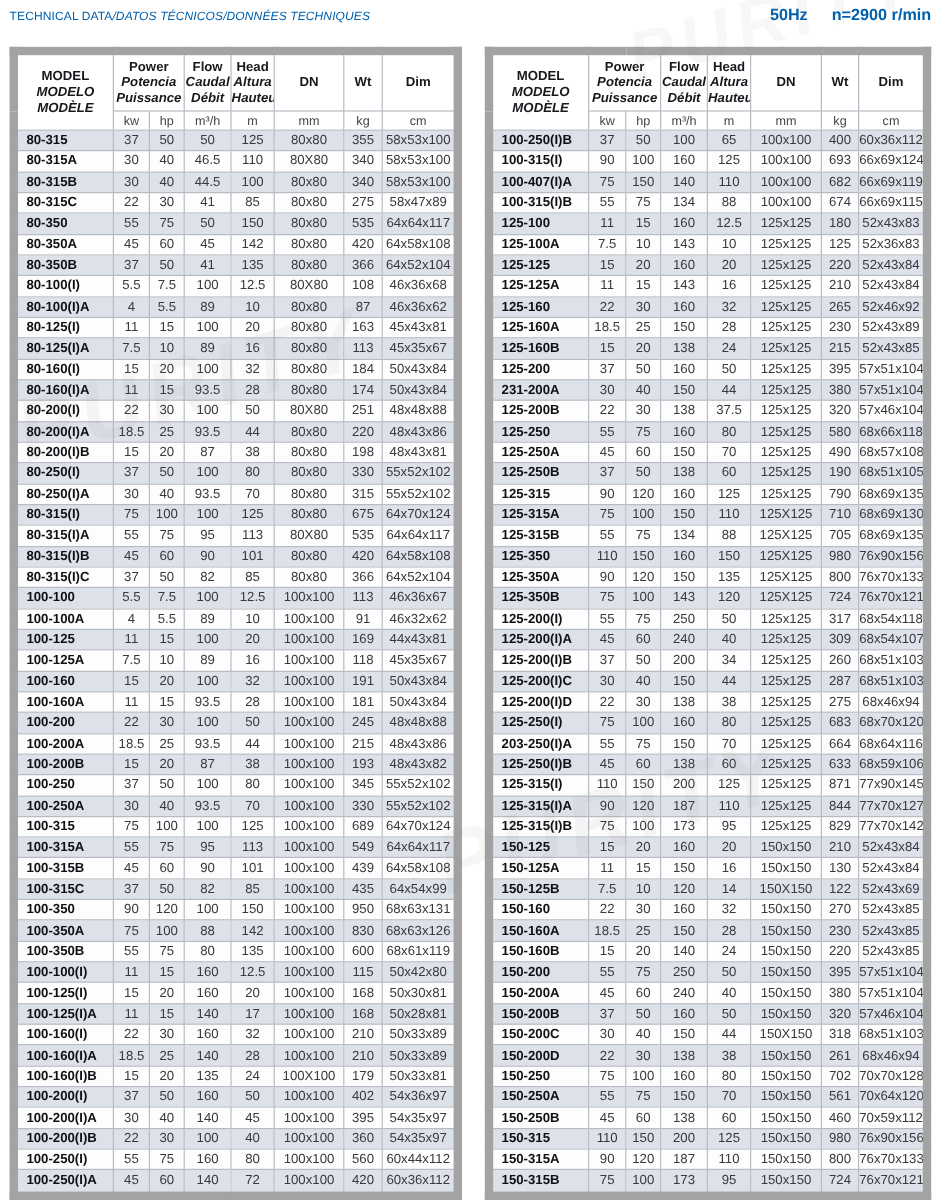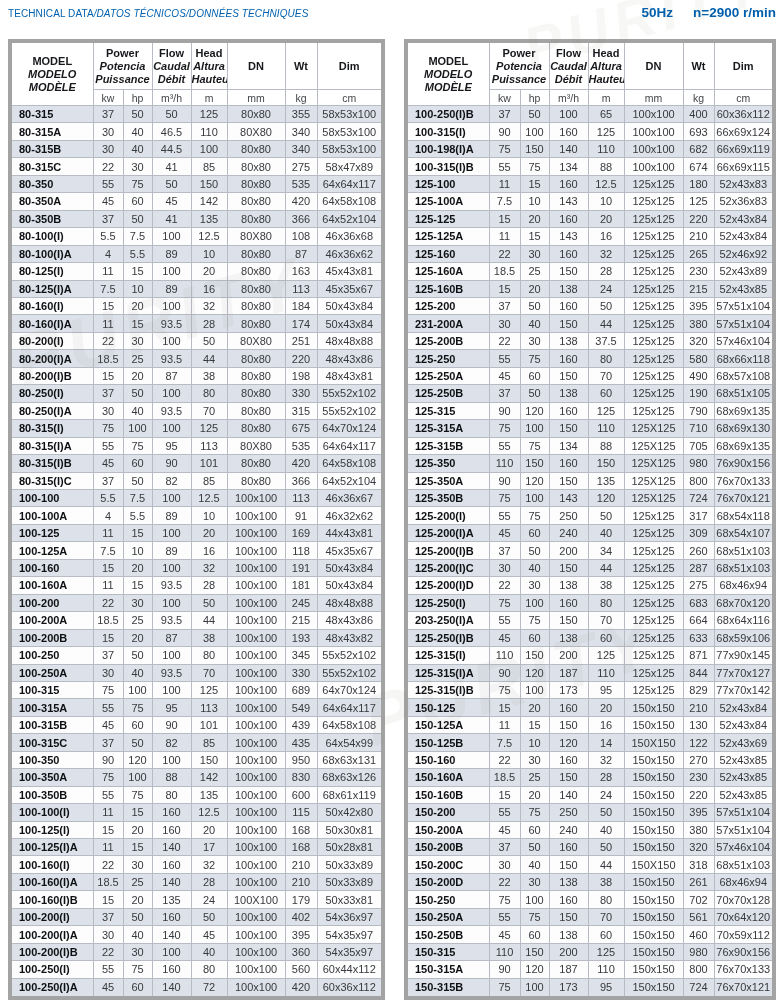--- a/index.html
+++ b/index.html
@@ -24,21 +24,21 @@
   .specs {
     color: #0060ae; font-weight: bold; font-size: 13.5px;
     display: flex; gap: 20px; white-space: nowrap; padding-left: 38px;
   }
 
   
   table.datasheet {
     position: absolute; top: 39px;
     border-collapse: collapse; table-layout: fixed;
     height: 961px; background: #ffffff;
-    border: 4px solid #a3a3a3;
+    border: 7px solid #a3a3a3;
   }
   table.datasheet.left  { left: 8px;  width: 377px; }
   table.datasheet.right { left: 404px; width: 372px; }
 
   .datasheet th, .datasheet td {
     border: 1px solid #b7bbc3;
     padding: 0; text-align: center;
     overflow: hidden; white-space: nowrap;
   }
   thead tr.h1 th { height: 46px; vertical-align: middle; }
@@ -715,21 +715,21 @@
           <td class="model">100-315(I)</td>
           <td class="val">90</td>
           <td class="val">100</td>
           <td class="val">160</td>
           <td class="val">125</td>
           <td class="val">100x100</td>
           <td class="val">693</td>
           <td class="val">66x69x124</td>
         </tr>
         <tr>
-          <td class="model">100-198(I)A</td>
+          <td class="model">100-407(I)A</td>
           <td class="val">75</td>
           <td class="val">150</td>
           <td class="val">140</td>
           <td class="val">110</td>
           <td class="val">100x100</td>
           <td class="val">682</td>
           <td class="val">66x69x119</td>
         </tr>
         <tr>
           <td class="model">100-315(I)B</td>

